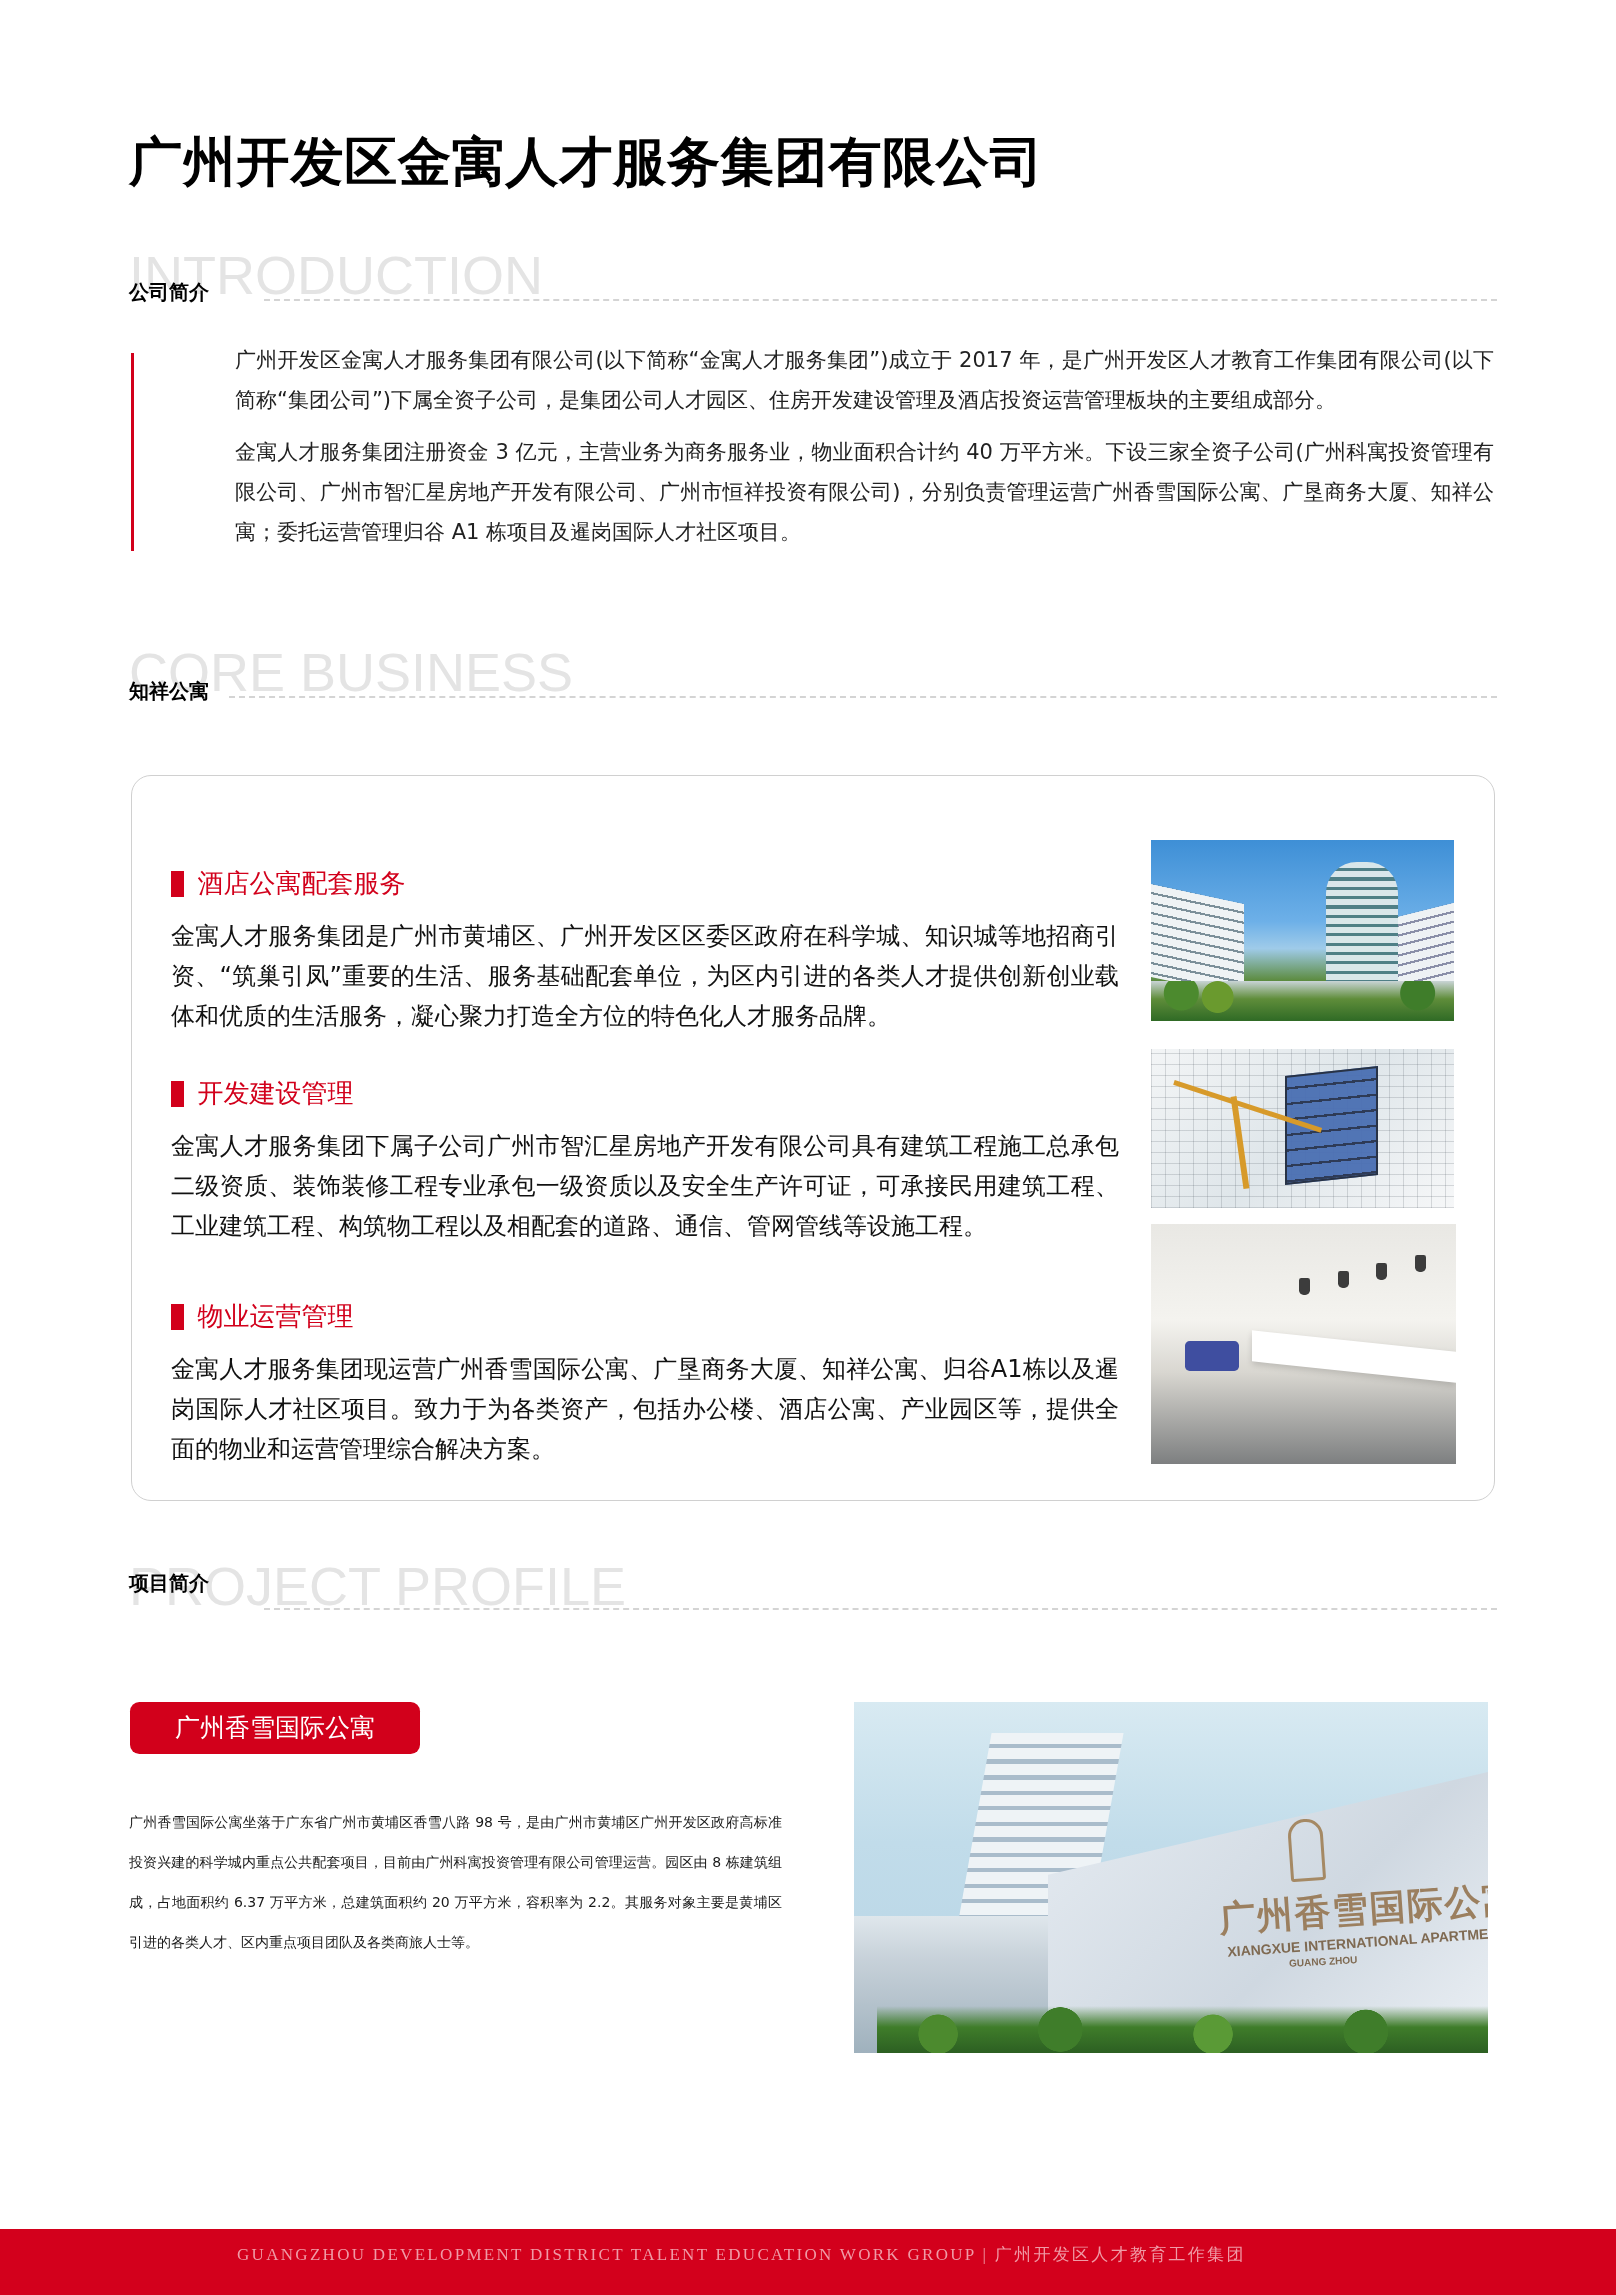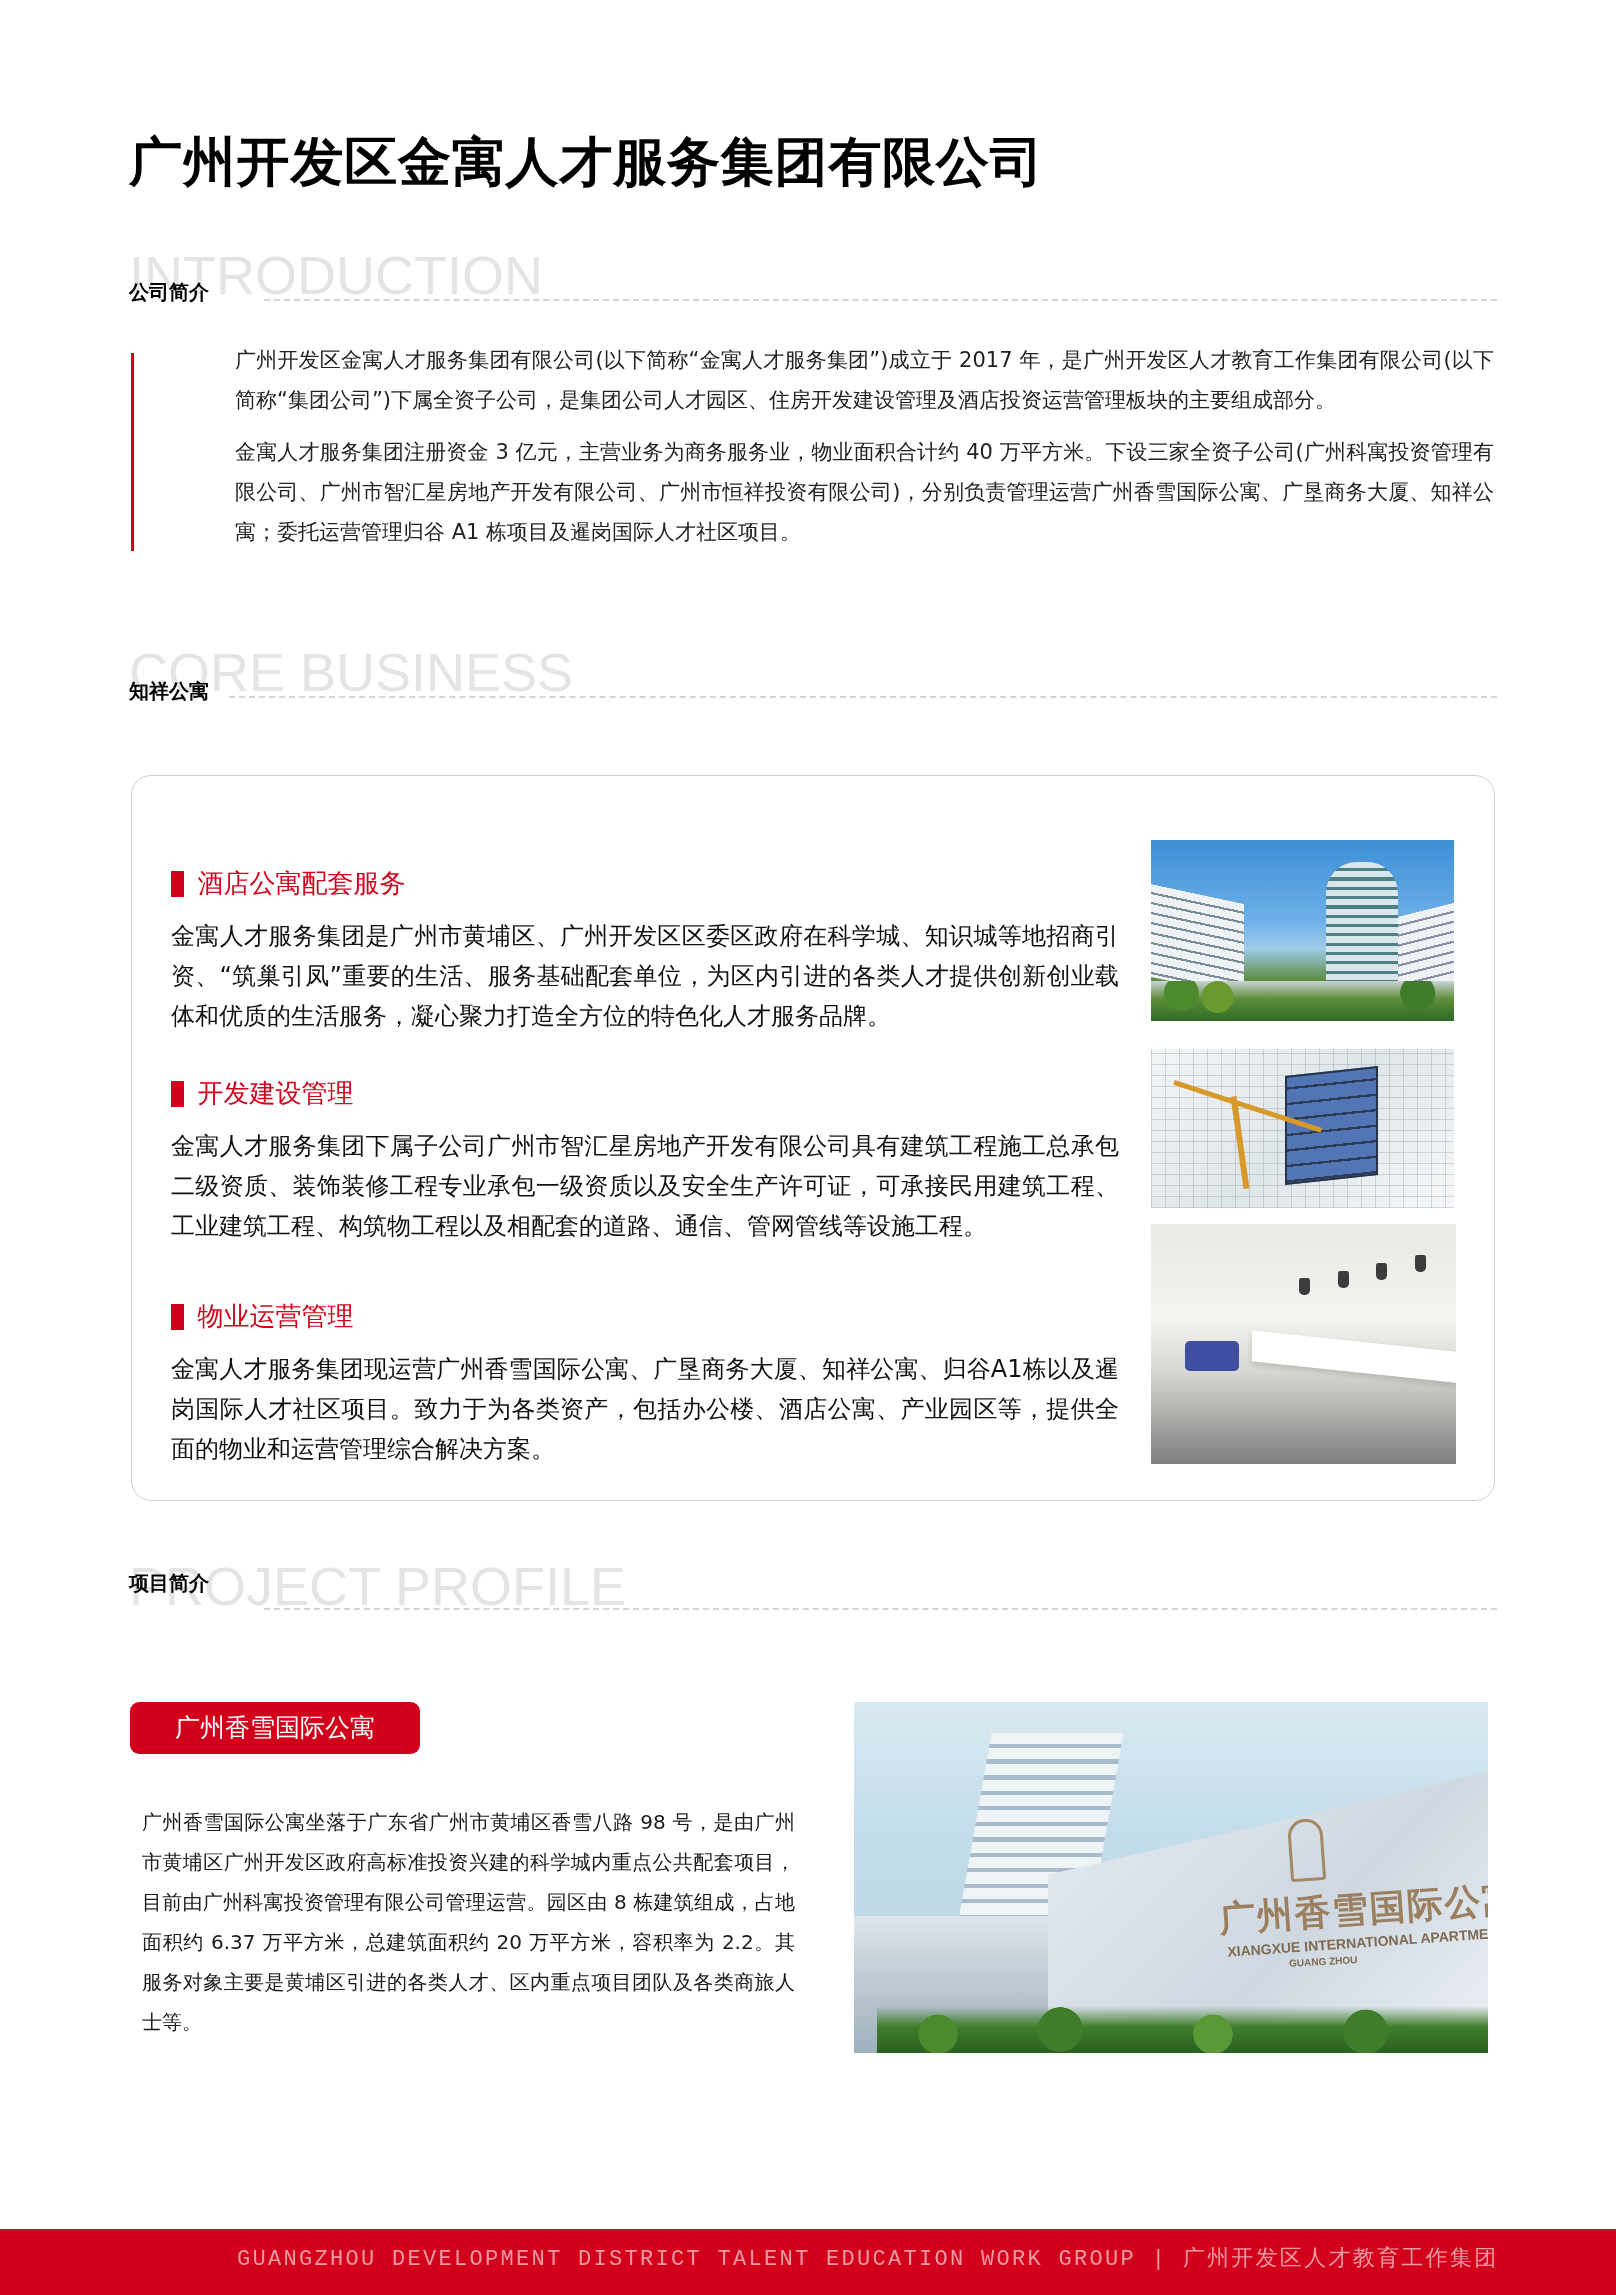--- a/index.html
+++ b/index.html
@@ -122,21 +122,21 @@
     position: absolute; width: 11px; height: 17px; background: #3c3c3c; border-radius: 2.3px 2.3px 4.7px 4.7px;
   }
 
   .tag {
     left: 130px; top: 1702px; width: 290px; height: 52px;
     background: #d2001b; border-radius: 9.3px;
     color: #fff; font-size: 25px; line-height: 52px; text-align: center; white-space: nowrap;
   }
   .project-text {
     left: 129px; top: 1802px; width: 653px;
-    font-size: 20px; line-height: 40px; color: #1a1a1a; text-align: justify; margin-left: 13px;
+    font-size: 14px; line-height: 40px; color: #1a1a1a; text-align: justify;
   }
 
   .photo-project {
     left: 854px; top: 1702px; width: 634px; height: 351px;
     background: linear-gradient(180deg, #d8eaf2 0%, #c1dcea 40%, #b6d3e4 100%);
   }
   .photo-project .tower {
     position: absolute; left: 117px; top: 31px; width: 132px; height: 233px;
     background: repeating-linear-gradient(180deg, #eef3f6 0 11px, #a9bccb 11px 15.5px);
     transform: skewX(-10deg);
@@ -180,22 +180,22 @@
                 radial-gradient(circle at 80% 55%, #3f7d2a 0 22px, transparent 22.5px),
                 linear-gradient(180deg, transparent 0%, #3f7d2a 45%, #2c5f22 100%);
   }
 
   .footer {
     left: 0; top: 2229px; width: 1616px; height: 66px;
     background: #d3001c;
   }
   .footer-text {
     position: absolute; left: 237px; top: 14px;
-    font-family: Liberation Mono, monospace;
-    font-size: 22px; color: #f09aa6; letter-spacing: 2.3px; white-space: nowrap;
+    font-family: Liberation Serif, serif;
+    font-size: 17px; color: #f09aa6; letter-spacing: 2.3px; white-space: nowrap;
   }
 </style>
 </head>
 <body>
 
 <h1 class="abs page-title">广州开发区金寓人才服务集团有限公司</h1>
 
 <div class="abs section-head" style="top:236px;margin-top:12px;">
   <div class="ghost">INTRODUCTION</div>
   <div class="section-cn">公司简介</div>

